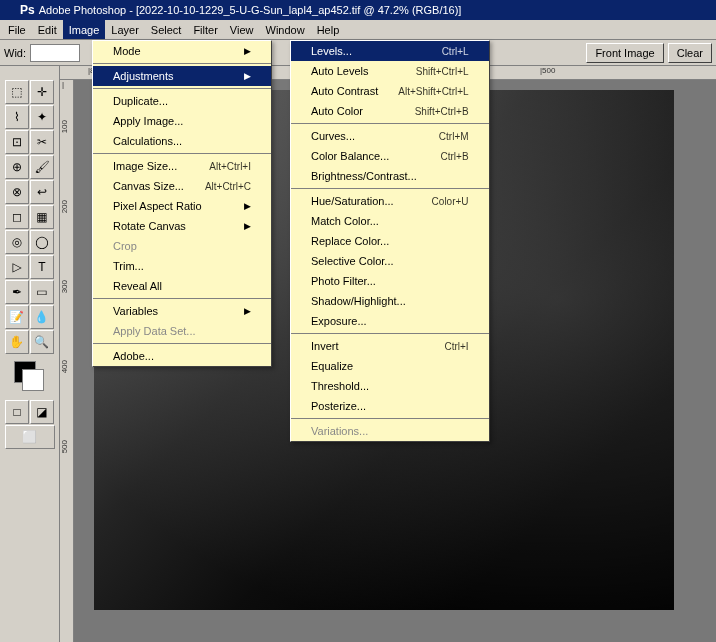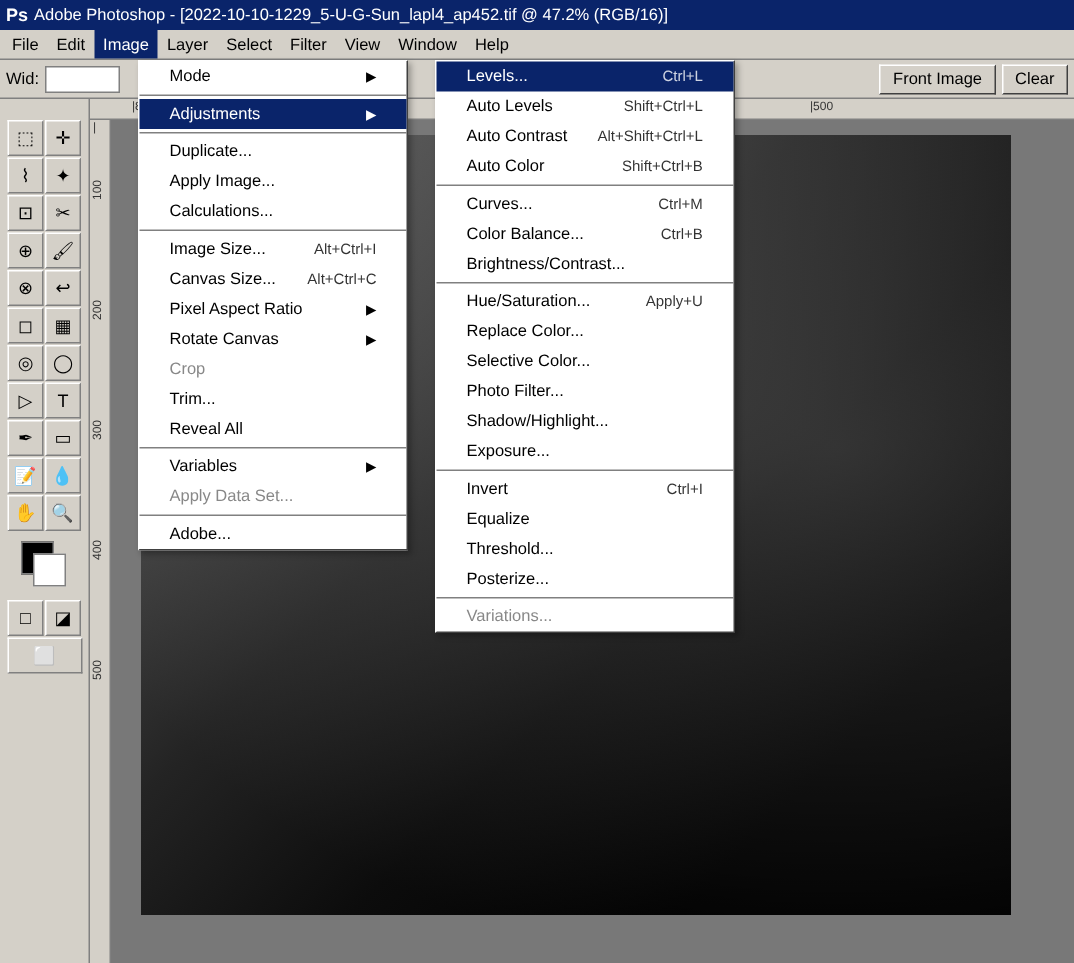--- a/index.html
+++ b/index.html
@@ -13,21 +13,21 @@
       position: relative;
     }
 
     
     #title-bar {
       background: #0a246a;
       color: white;
       height: 20px;
       display: flex;
       align-items: center;
-      padding: 0 4px;
+      padding: 0 20px;
       font-size: 11px;
     }
 
     
     #menu-bar {
       background: #d4d0c8;
       border-bottom: 1px solid #808080;
       height: 20px;
       display: flex;
       align-items: center;
@@ -174,21 +174,21 @@
       content: '';
       position: absolute;
       top: 0; left: 0; right: 0; bottom: 0;
       background: linear-gradient(135deg, #999 0%, #666 20%, #333 40%, #111 60%, #000 80%);
       opacity: 0.7;
     }
 
     
     .dropdown-menu {
       position: absolute;
-      background: #ffffff;
+      background: #fef9c3;
       border: 1px solid #404040;
       border-top-color: #fff;
       border-left-color: #fff;
       z-index: 1000;
       min-width: 180px;
       box-shadow: 2px 2px 4px rgba(0,0,0,0.3);
     }
     .dropdown-menu .menu-row {
       display: flex;
       align-items: center;
@@ -438,21 +438,24 @@
   <div class="menu-row">
     <span>Color Balance...</span>
     <span class="shortcut">Ctrl+B</span>
   </div>
   <div class="menu-row">
     <span>Brightness/Contrast...</span>
   </div>
   <div class="separator"></div>
   <div class="menu-row">
     <span>Hue/Saturation...</span>
-    <span class="shortcut">Apply+U</span>
+    <span class="shortcut">Color+U</span>
+  </div>
+  <div class="menu-row">
+    <span>Match Color...</span>
   </div>
   <div class="menu-row">
     <span>Replace Color...</span>
   </div>
   <div class="menu-row">
     <span>Selective Color...</span>
   </div>
   <div class="menu-row">
     <span>Photo Filter...</span>
   </div>

